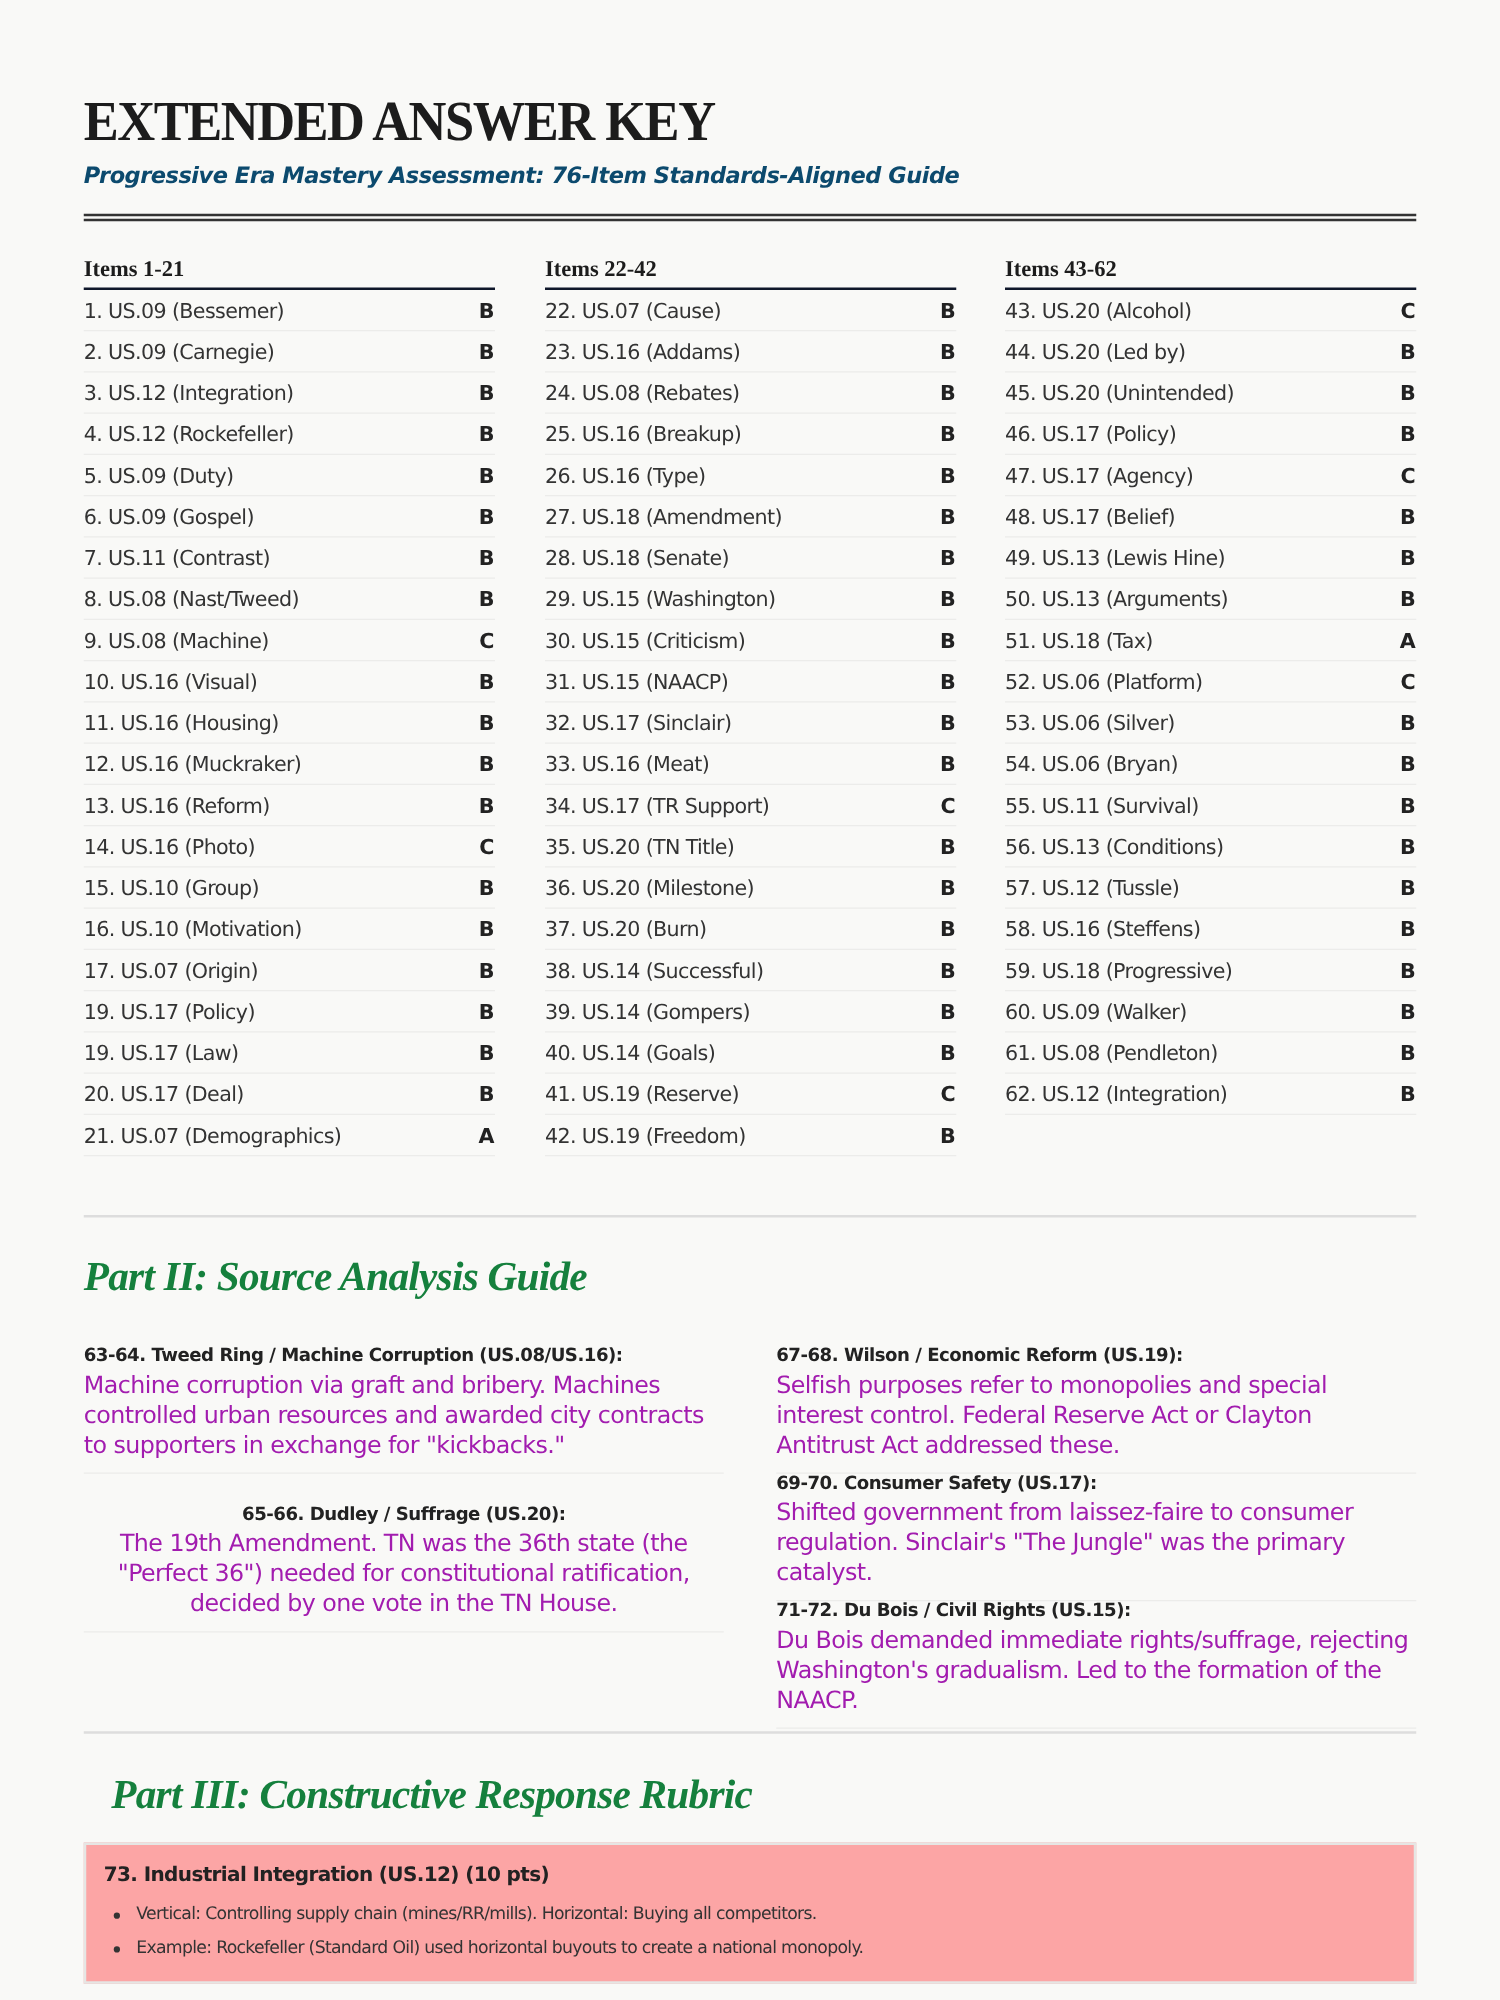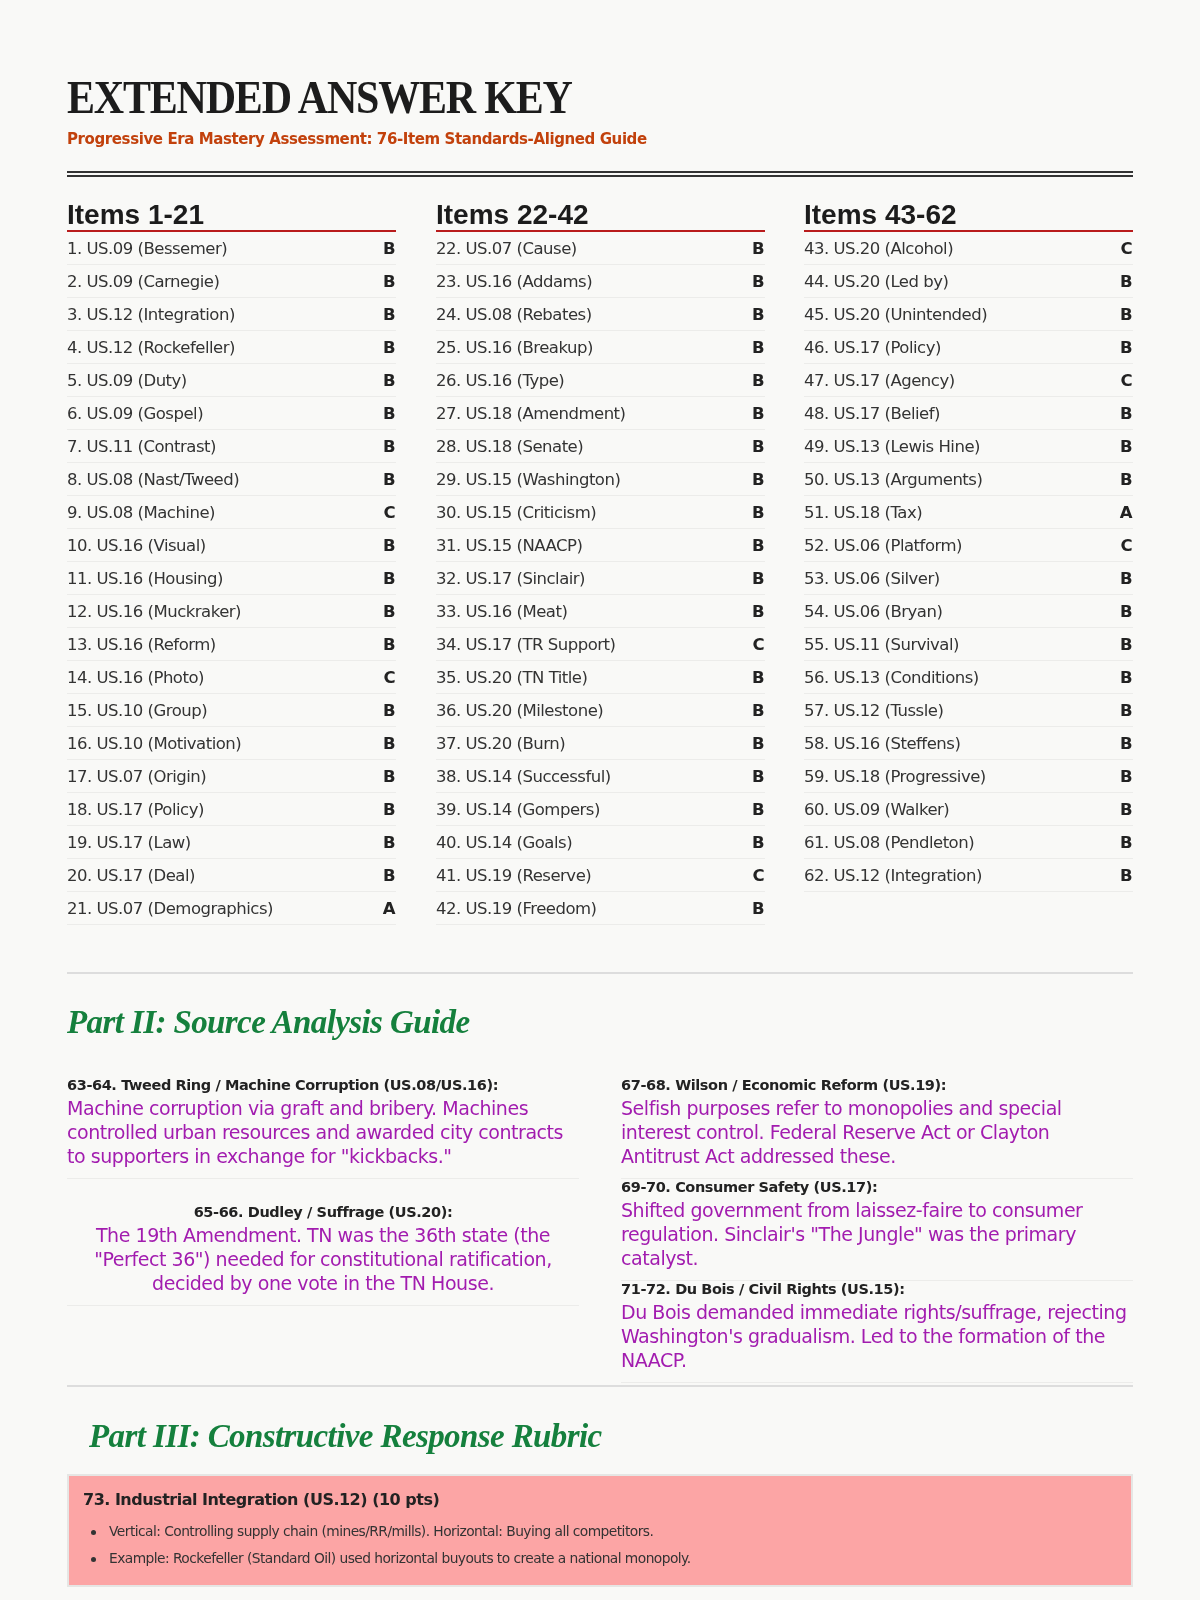--- a/index.html
+++ b/index.html
@@ -9,34 +9,34 @@
   .page { position: absolute; left: 67px; top: 0; width: 1066px; }
 
   .title {
     position: absolute; top: 72px; left: 0;
     font-family: "Liberation Serif", serif; font-weight: bold;
     font-size: 42px; letter-spacing: -1.2px; color: #1c1c1c;
     transform: scaleY(1.08); transform-origin: top left;
   }
   .subtitle {
     position: absolute; top: 130px; left: 0;
-    font-family: "DejaVu Sans", sans-serif; font-weight: bold;
-    font-size: 15px; color: #c2410c; letter-spacing: -0.4px;
+    font-family: "DejaVu Sans", sans-serif; font-style: italic; font-weight: bold;
+    font-size: 18px; color: #0c4a6e; letter-spacing: -0.4px;
   }
   .double-rule {
     position: absolute; top: 171px; left: 0; width: 1066px; height: 6px;
     border-top: 2px solid #333; border-bottom: 2px solid #333;
   }
 
   .cols { position: absolute; top: 204px; left: 0; width: 1066px; }
   .col { position: absolute; top: 0; width: 329px; }
   .col-head {
-    font-family: Liberation Sans, sans-serif; font-weight: bold;
-    font-size: 28px; color: #1c1c1c; height: 28px; line-height: 22px;
-    border-bottom: 2px solid #b91c1c;
+    font-family: Liberation Serif, serif; font-weight: bold;
+    font-size: 18px; color: #1c1c1c; height: 28px; line-height: 22px;
+    border-bottom: 2px solid #0f172a;
   }
   .row {
     display: flex; justify-content: space-between; align-items: center;
     height: 33px; border-bottom: 1px solid #ececea;
     font-family: "DejaVu Sans", sans-serif; font-size: 16.5px; color: #333;
     letter-spacing: -0.5px;
   }
   .row .ans { font-weight: bold; color: #222; padding-right: 1px; }
 
   .hr { position: absolute; left: 0; width: 1066px; height: 2px; background: #ddd; }
@@ -150,21 +150,21 @@
         </div>
         <div class="row">
           <span class="lbl">16. US.10 (Motivation)</span>
           <span class="ans">B</span>
         </div>
         <div class="row">
           <span class="lbl">17. US.07 (Origin)</span>
           <span class="ans">B</span>
         </div>
         <div class="row">
-          <span class="lbl">18. US.17 (Policy)</span>
+          <span class="lbl">19. US.17 (Policy)</span>
           <span class="ans">B</span>
         </div>
         <div class="row">
           <span class="lbl">19. US.17 (Law)</span>
           <span class="ans">B</span>
         </div>
         <div class="row">
           <span class="lbl">20. US.17 (Deal)</span>
           <span class="ans">B</span>
         </div>

